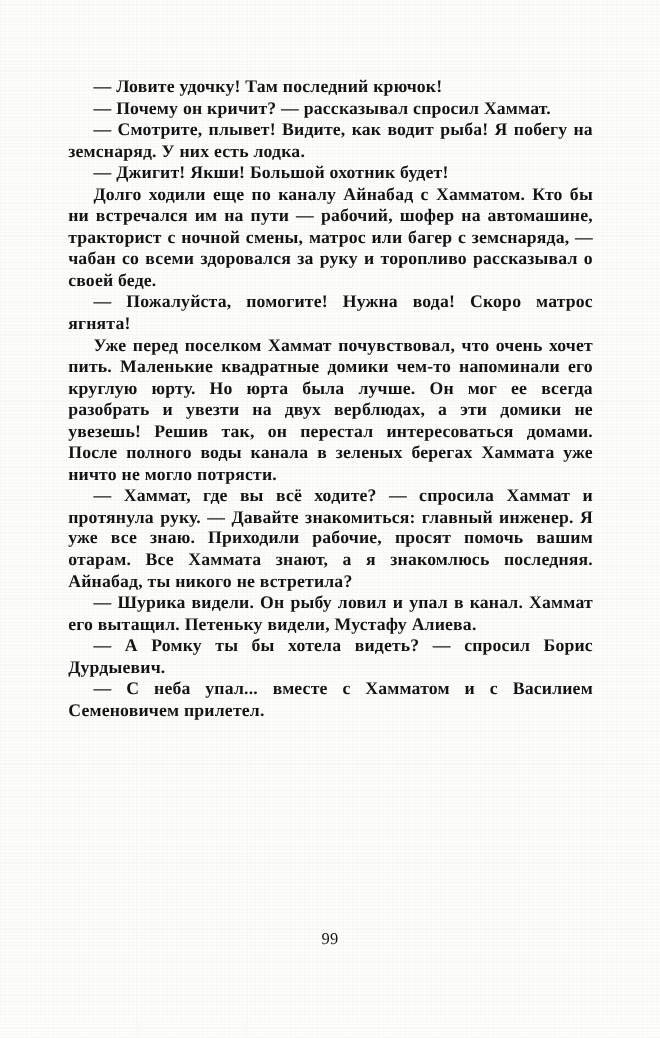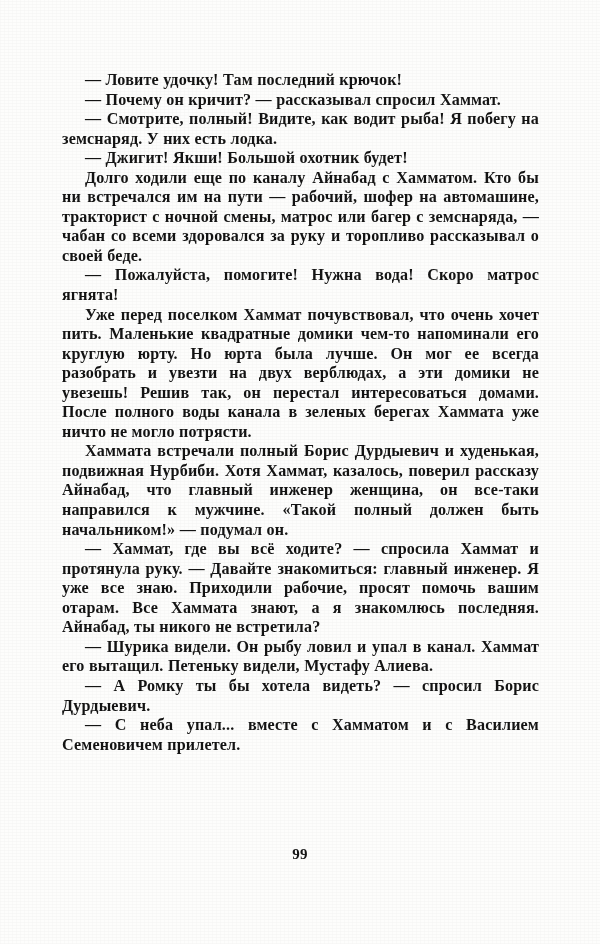--- a/index.html
+++ b/index.html
@@ -46,21 +46,21 @@
     hyphens: manual;
   }
 
   .page-number {
     position: absolute;
     left: 0;
     right: 0;
     top: 846px;
     text-align: center;
     font-size: 15px;
-    font-weight: 700;
+    font-weight: 400;
     font-family: "Liberation Serif", "DejaVu Serif", serif;
     letter-spacing: 0.02em;
   }
 
   
   .grain {
     position: absolute;
     inset: 0;
     pointer-events: none;
     opacity: 0.035;
@@ -70,26 +70,25 @@
   }
 </style>
 </head>
 <body style="color: rgb(20, 20, 20);">
 
 <div class="page-sheet" style="background: rgb(253, 253, 252);">
 
   <div class="text-block">
     <p class="para">— Ловите удочку! Там последний крючок!</p>
     <p class="para">— Почему он кричит? — рассказывал спросил Хаммат.</p>
-    <p class="para">— Смотрите, полный! Видите, как водит рыба! Я побегу на земснаряд. У них есть лодка.</p>
+    <p class="para">— Смотрите, плывет! Видите, как водит рыба! Я побегу на земснаряд. У них есть лодка.</p>
     <p class="para">— Джигит! Якши! Большой охотник будет!</p>
     <p class="para">Долго ходили еще по каналу Айнабад с Хамматом. Кто бы ни встречался им на пути — рабочий, шофер на автомашине, тракторист с ночной смены, матрос или багер с земснаряда, — чабан со всеми здоровался за руку и торопливо рассказывал о своей беде.</p>
     <p class="para">— Пожалуйста, помогите! Нужна вода! Скоро матрос ягнята!</p>
     <p class="para">Уже перед поселком Хаммат почувствовал, что очень хочет пить. Маленькие квадратные домики чем-то напоминали его круглую юрту. Но юрта была лучше. Он мог ее всегда разобрать и увезти на двух верблюдах, а эти домики не увезешь! Решив так, он перестал интересоваться домами. После полного воды канала в зеленых берегах Хаммата уже ничто не могло потрясти.</p>
-    <p class="para">Хаммата встречали полный Борис Дурдыевич и худенькая, подвижная Нурбиби. Хотя Хаммат, казалось, поверил рассказу Айнабад, что главный инженер женщина, он все-таки направился к мужчине. «Такой полный должен быть начальником!» — подумал он.</p>
     <p class="para">— Хаммат, где вы всё ходите? — спросила Хаммат и протянула руку. — Давайте знакомиться: главный инженер. Я уже все знаю. Приходили рабочие, просят помочь вашим отарам. Все Хаммата знают, а я знакомлюсь последняя. Айнабад, ты никого не встретила?</p>
     <p class="para">— Шурика видели. Он рыбу ловил и упал в канал. Хаммат его вытащил. Петеньку видели, Мустафу Алиева.</p>
     <p class="para">— А Ромку ты бы хотела видеть? — спросил Борис Дурдыевич.</p>
     <p class="para">— С неба упал... вместе с Хамматом и с Василием Семеновичем прилетел.</p>
   </div>
 
   <div class="page-number">99</div>
 
   <div class="grain"></div>
 </div>

